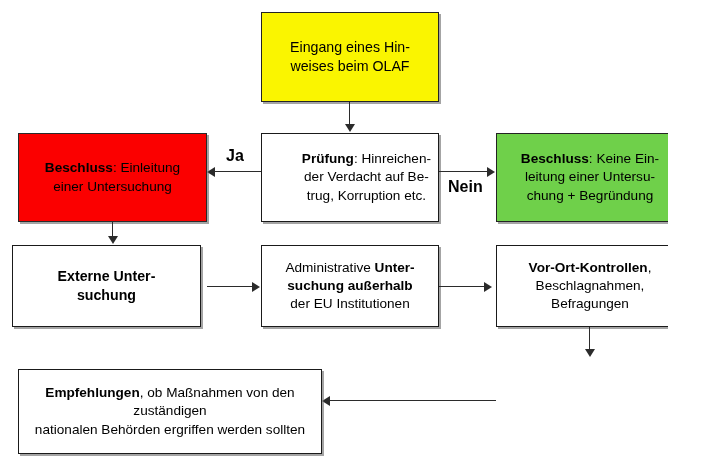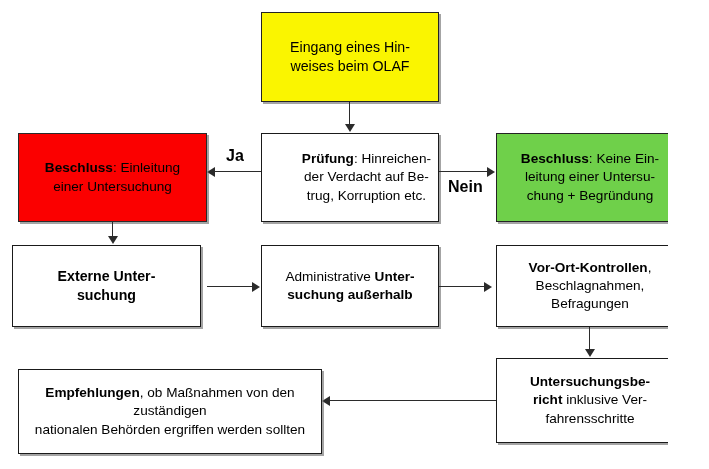--- a/index.html
+++ b/index.html
@@ -127,40 +127,35 @@
     <span class="txt b">Externe Unter-
 suchung</span>
   </div>
 
   <div class="edge h" style="left:207px; top:286px; width:46px;"></div>
   <div class="arrow right" style="left:252px; top:282px;"></div>
 
   <div class="node fs14" style="left:261px; top:245px; width:178px; height:82px;">
     <span class="txt"><span>Administrative </span><span class="b">Unter-
 suchung außerhalb
-</span></span>
+</span><span>der EU Institutionen</span></span>
   </div>
 
   <div class="edge h" style="left:439px; top:286px; width:46px;"></div>
   <div class="arrow right" style="left:484px; top:282px;"></div>
 
   <div class="node fs14" style="left:496px; top:245px; width:188px; height:82px;">
     <span class="txt"><span class="b">Vor-Ort-Kontrollen</span><span>,
 Beschlagnahmen,
 Befragungen</span></span>
   </div>
 
   <div class="edge v" style="left:589px; top:327px; height:23px;"></div>
   <div class="arrow down" style="left:585px; top:349px;"></div>
 
-  <div class="node fs14" style="left:496px; top:358px; width:188px; height:85px;">
-    <span class="txt"><span class="b">Untersuchungsbe-
-richt</span><span> inklusive Ver-
-fahrensschritte</span></span>
-  </div>
 
   <div class="edge h" style="left:330px; top:400px; width:166px;"></div>
   <div class="arrow left" style="left:322px; top:396px;"></div>
 
   <div class="node fs14" style="left:18px; top:358px; width:304px; height:85px;margin-top:11px;">
     <span class="txt"><span class="b">Empfehlungen</span><span>, ob Maßnahmen von den zuständigen
 nationalen Behörden ergriffen werden sollten</span></span>
   </div>
 
 </div>

